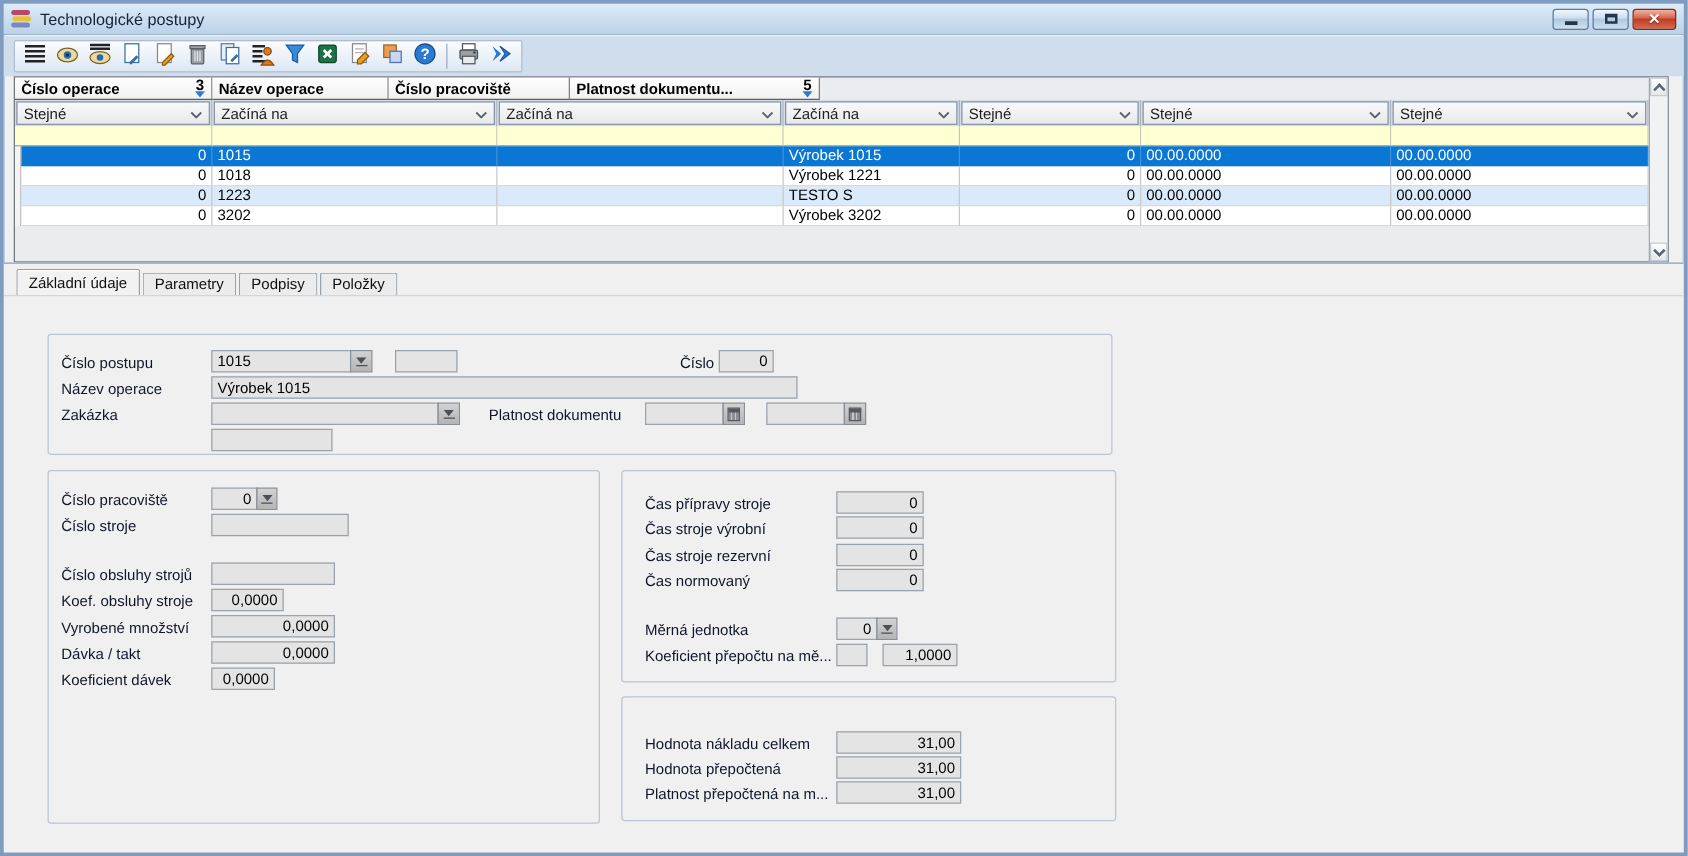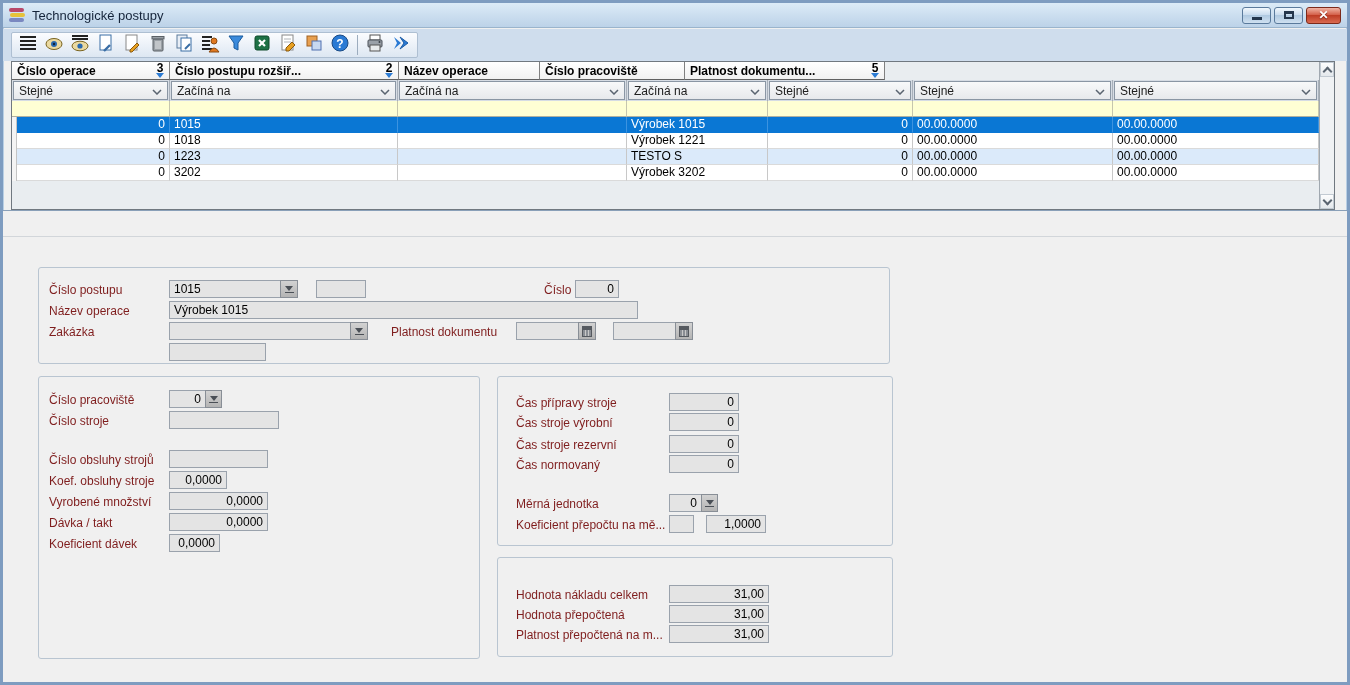--- a/index.html
+++ b/index.html
@@ -74,21 +74,21 @@
   .lower { position:absolute; left:0; top:207px; right:0; bottom:0; background:#f0f0f0;
            border-top:1px solid #8aa0b8; }
   .tabs { position:absolute; left:10px; top:4px; display:flex; align-items:flex-end; height:21px; }
   .tab { height:18px; padding:0 9px; font-size:12px; line-height:17px; background:#ececec;
          border:1px solid #98a2ac; border-bottom:none; border-radius:2px 2px 0 0; margin-right:2px;
          color:#101010; }
   .tab.active { height:21px; line-height:20px; background:#f2f2f2; box-shadow:inset 0 1px 0 #fff; }
   .tabline { position:absolute; left:0; right:0; top:25px; height:1px; background:#d2d6da; }
 
   .gbox { position:absolute; border:1px solid #b9c5d1; border-radius:3px; }
-  .lbl { position:absolute; font-size:12px; color:#7f1d1d; white-space:nowrap; }
+  .lbl { position:absolute; font-size:12px; color:#0f172a; white-space:nowrap; }
   .inp { position:absolute; height:18px; background:#e4e4e4; border:1px solid #9aa2ac;
          font-size:12px; display:flex; align-items:center; padding:0 4px; color:#000;
          white-space:nowrap; overflow:hidden; }
   .inp.num { justify-content:flex-end; }
   .sbtn { position:absolute; width:18px; height:18px; background:linear-gradient(#d2d2d2,#b4b4b4);
           border:1px solid #888e96; display:flex; flex-direction:column; align-items:center;
           justify-content:center; }
   .dropglyph { width:0; height:0; border:4px solid transparent; border-top:5px solid #4a4f56;
                border-bottom:none; }
   .dropbar { width:9px; height:1px; background:#4a4f56; margin-top:1px; }
@@ -249,27 +249,20 @@
   <div class="grid">
     <div class="grid-main" id="grid-main">
       <div class="grow" id="grid-header">
           <div class="hcell" style="width: 158px;">
             <span>Číslo operace</span>
             <span class="sort">
               <b>3</b>
               <i class="arr"></i>
             </span>
           </div>
-          <div class="hcell" style="width: 229px;">
-            <span>Číslo postupu rozšiř...</span>
-            <span class="sort">
-              <b>2</b>
-              <i class="arr"></i>
-            </span>
-          </div>
           <div class="hcell" style="width: 141px;">
             <span>Název operace</span>
           </div>
           <div class="hcell" style="width: 145px;">
             <span>Číslo pracoviště</span>
           </div>
           <div class="hcell" style="width: 200px;">
             <span>Platnost dokumentu...</span>
             <span class="sort">
               <b>5</b>
@@ -393,20 +386,26 @@
           <span class="chev up"></span>
         </div>
       <div class="sarrow">
           <span class="chev down"></span>
         </div>
     </div>
   </div>
 
   <div class="lower">
     <div class="tabline"></div>
+    <div class="tabs" id="tabs">
+        <div class="tab active">Základní údaje</div>
+        <div class="tab">Parametry</div>
+        <div class="tab">Podpisy</div>
+        <div class="tab">Položky</div>
+      </div>
 
     <div class="gbox" style="left:35px;top:56px;width:852px;height:97px;">
       <span class="lbl" style="left:10px;top:15px;">Číslo postupu</span>
       <div class="inp" style="left:130px;top:12px;width:112px;">1015</div>
       <div class="sbtn" style="left:241px;top:12px;">
           <span class="dropglyph"></span>
           <span class="dropbar"></span>
         </div>
       <div class="inp" style="left:277px;top:12px;width:50px;"></div>
       <span class="lbl" style="left:505px;top:15px;">Číslo operace</span>

